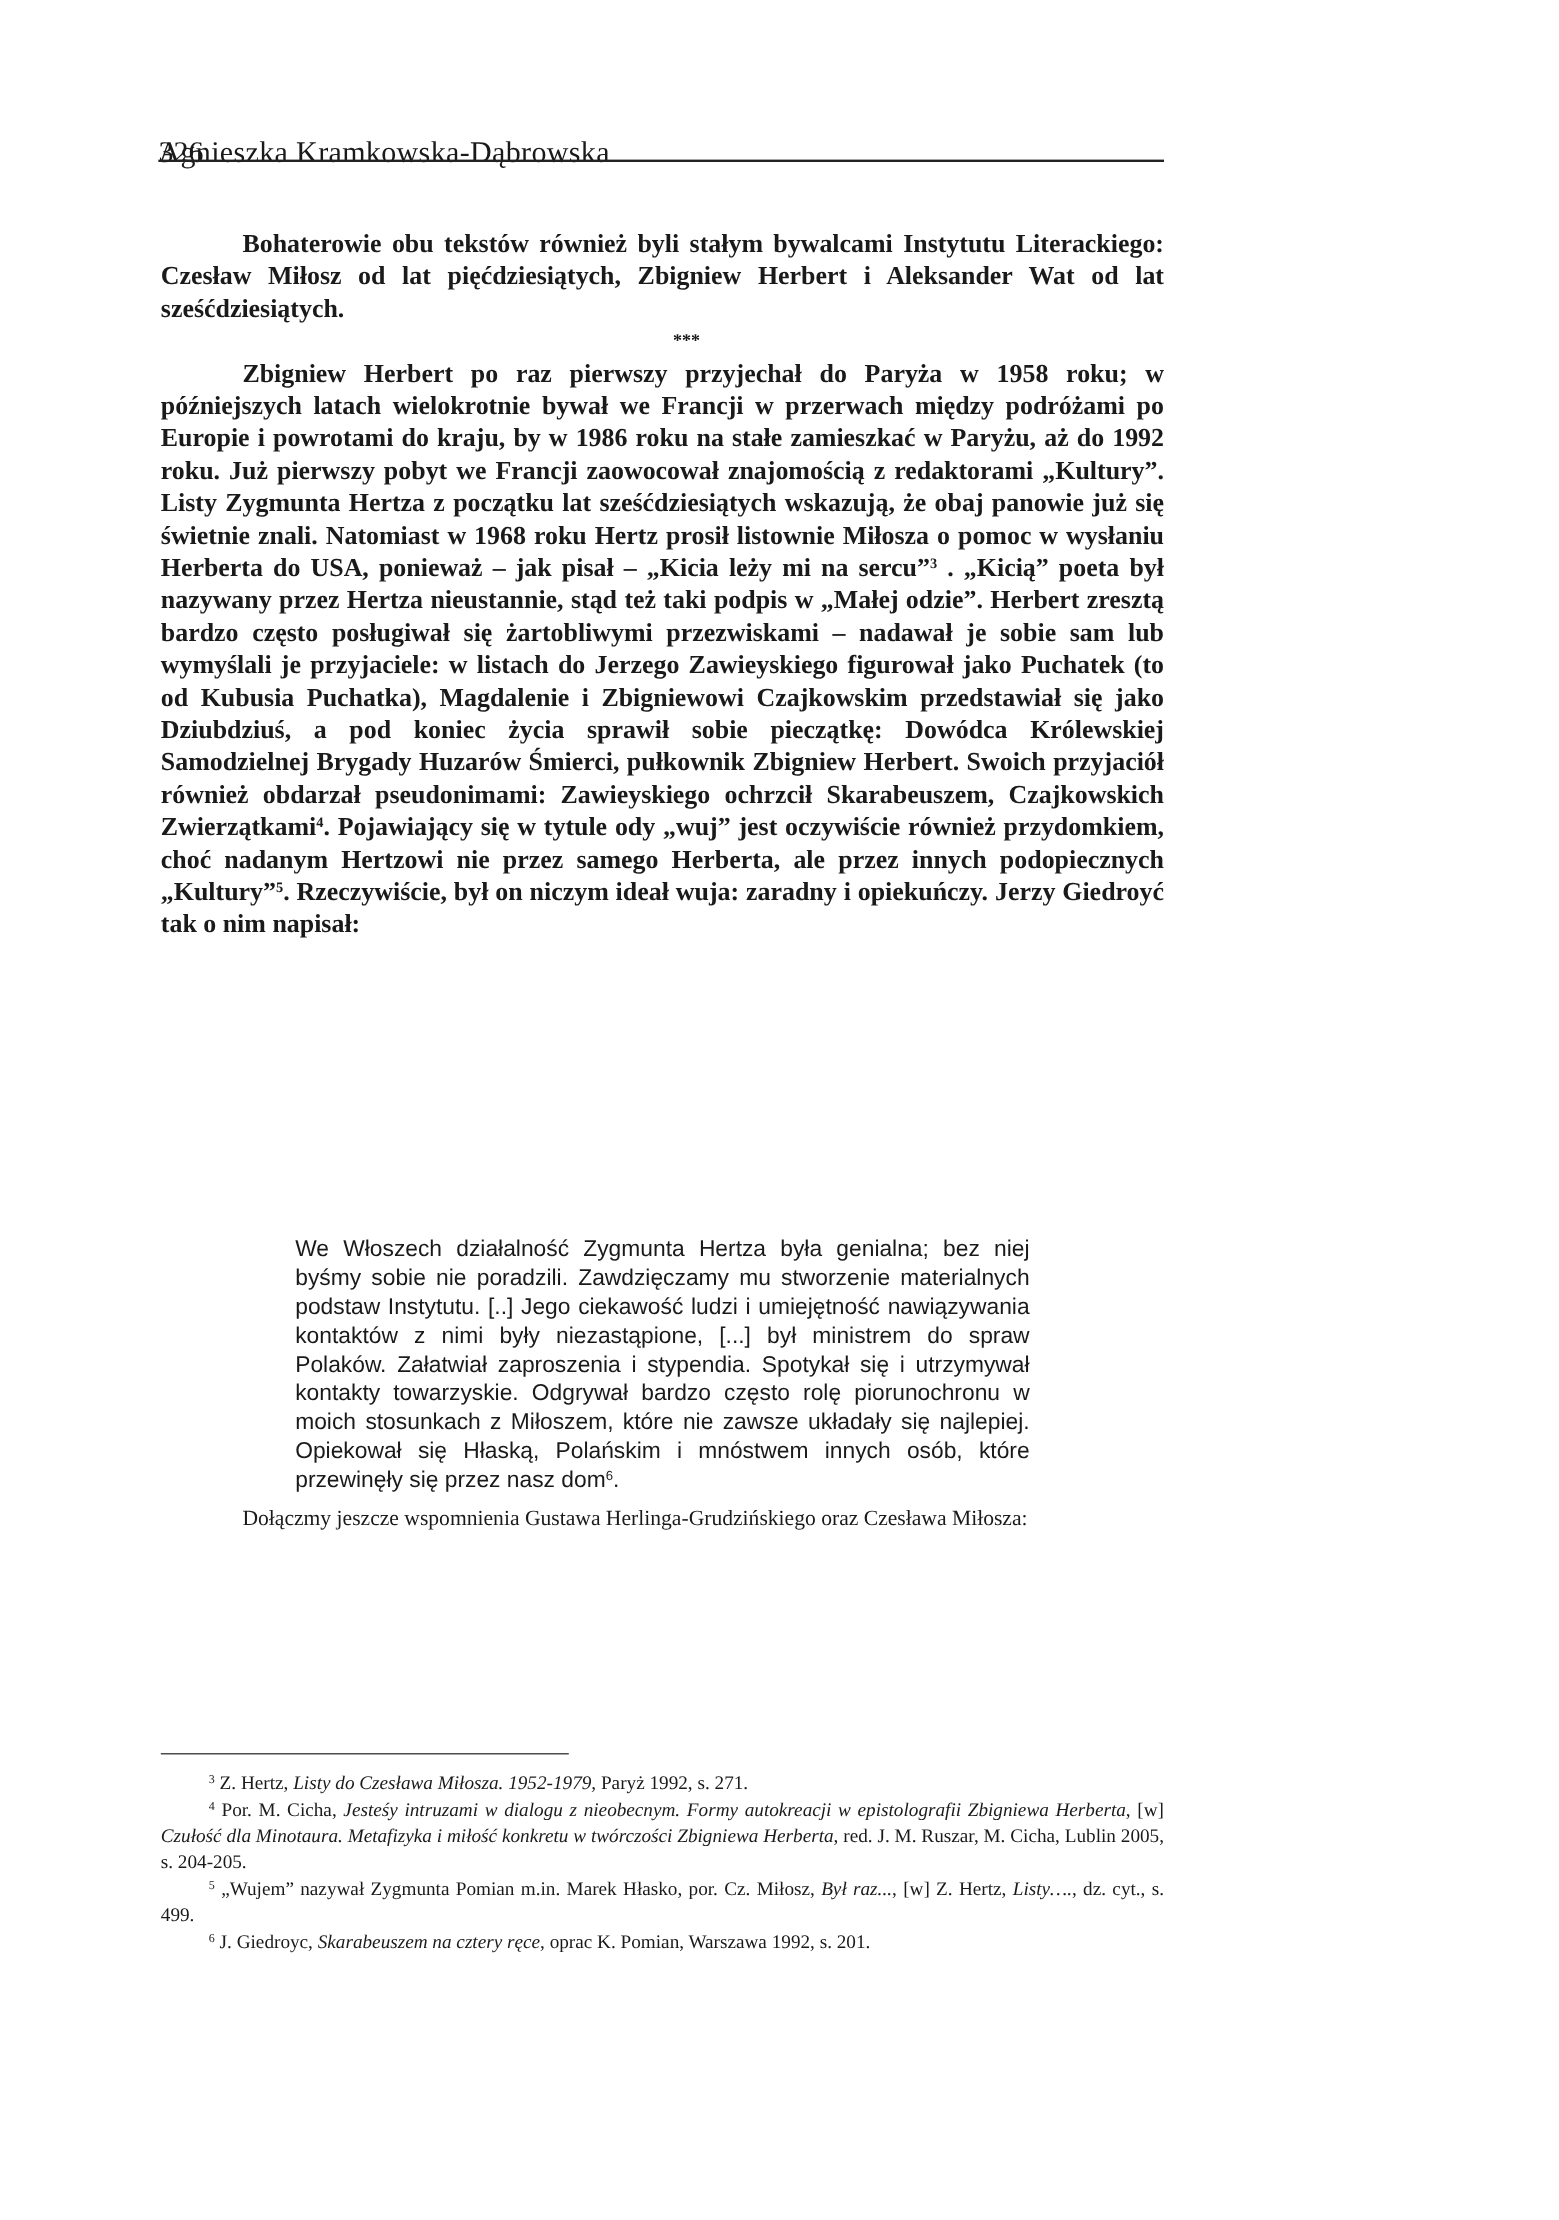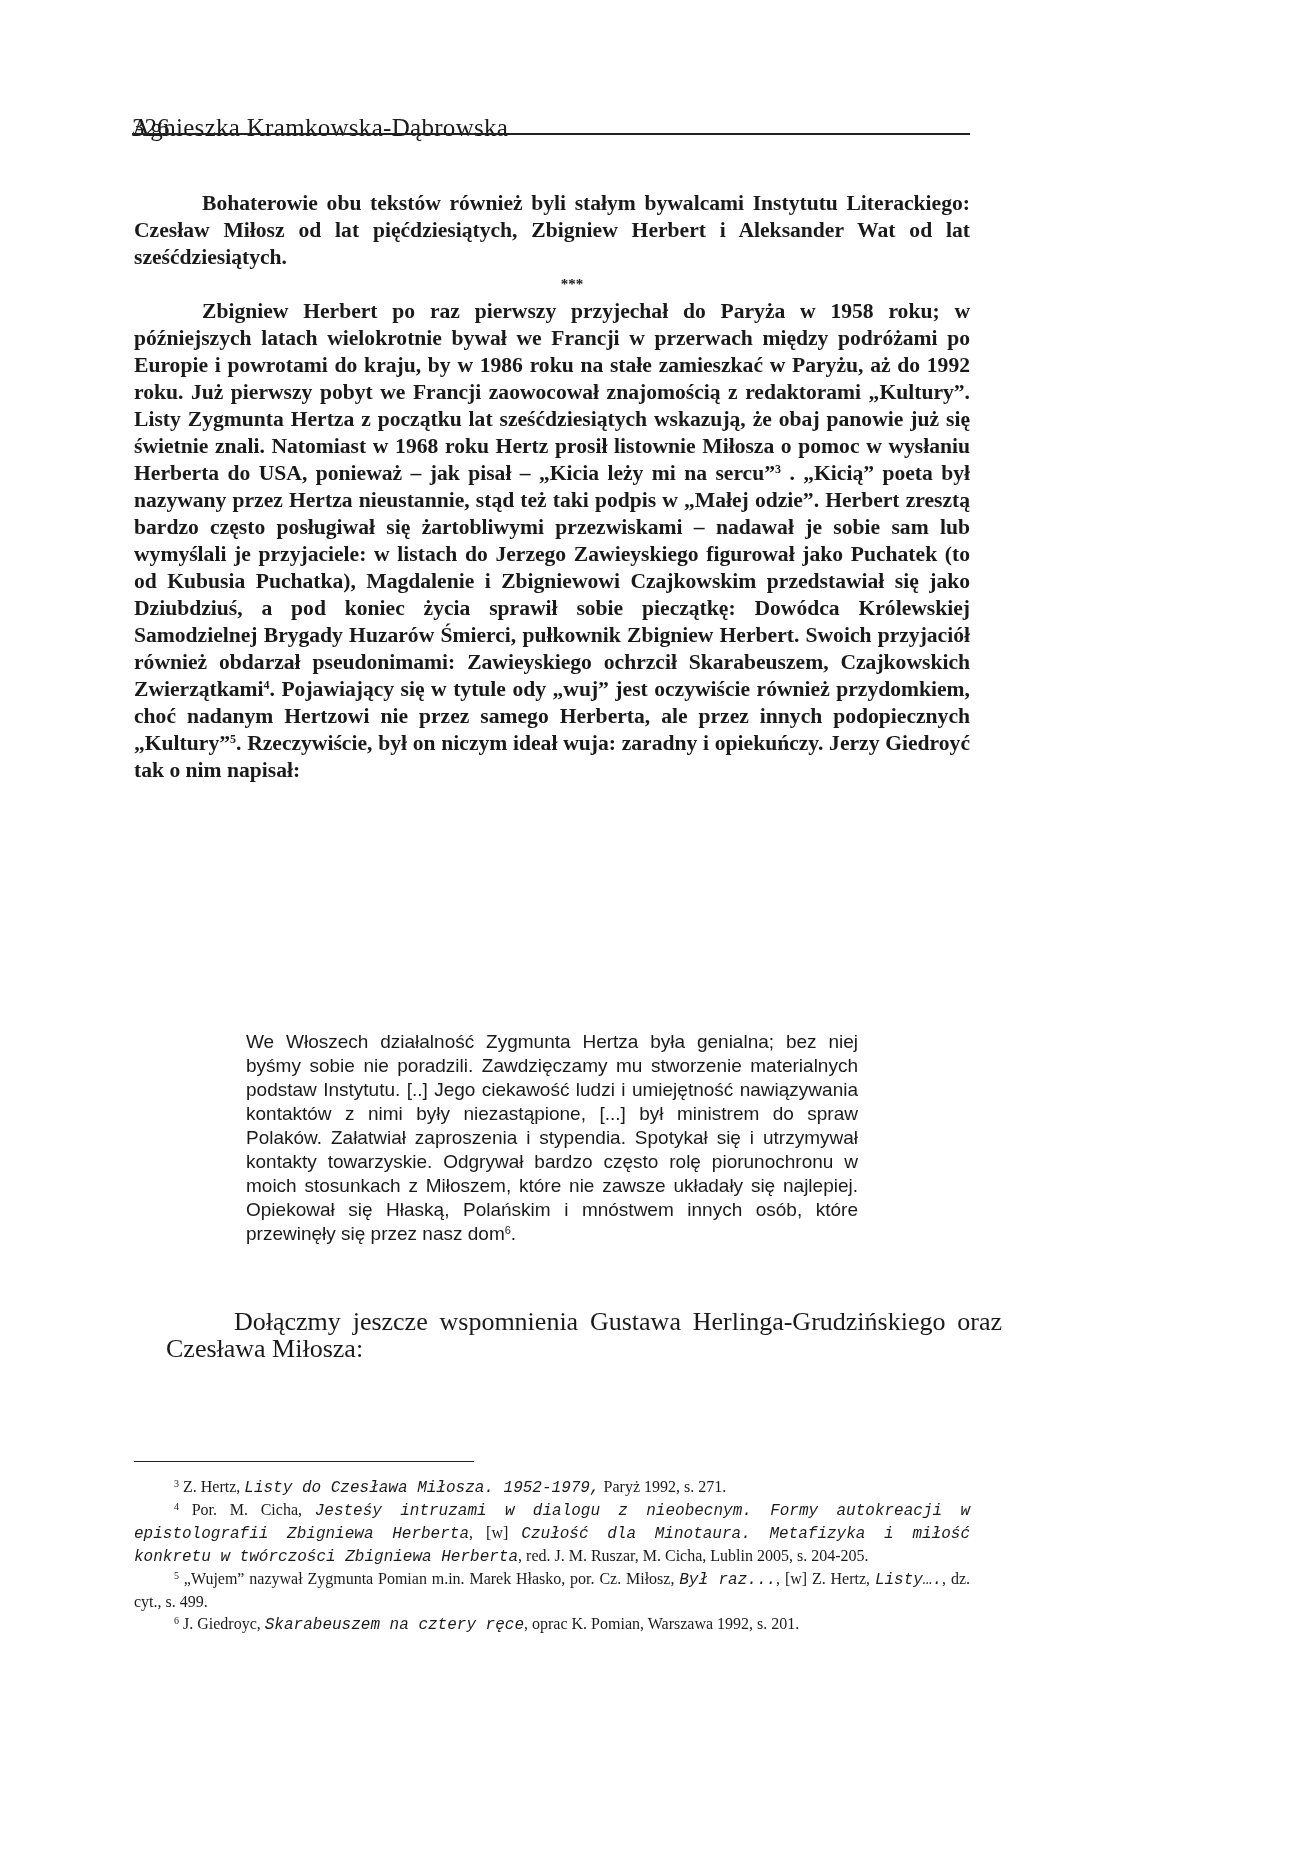--- a/index.html
+++ b/index.html
@@ -27,33 +27,33 @@
     .quote {
       position: absolute; left: 246px; top: 1000px; width: 612px;
       font-family: Liberation Sans, sans-serif; font-size: 19px; line-height: 24px;
       text-align: justify;
       margin-top: 30px;
     }
     .quote p { margin: 0; }
     .quote sup { font-size: 11px; line-height: 0; vertical-align: 6px; }
 
     .body2 {
-      position: absolute; left: 134px; top: 1308px; width: 836px;
-      font-family: "Liberation Serif", serif; font-size: 26px; line-height: 27px; text-align: justify; margin-left: 32px;
+      position: absolute; left: 134px; top: 1252px; width: 836px;
+      font-family: "Liberation Serif", serif; font-size: 18px; line-height: 27px; text-align: justify;
     }
     .body2 p { margin: 0; text-indent: 68px; }
 
     .fn-rule { position: absolute; left: 134px; top: 1461px; width: 340px; height: 1px; background: #222; }
     .footnotes {
       position: absolute; left: 134px; top: 1476px; width: 836px;
       font-family: "Liberation Serif", serif; font-size: 16px; line-height: 22px; text-align: justify;
     }
     .footnotes p { margin: 0; text-indent: 40px; }
     .footnotes sup { font-size: 10px; line-height: 0; vertical-align: 5px; }
-    .footnotes i { font-style: italic; font-family: Liberation Mono, monospace; }
+    .footnotes i { font-style: italic; }
   </style>
 </head>
 <body>
 
 <div class="page">
 
   <div class="running-head">
     <span class="pagenum">326</span>
     <span class="author">Agnieszka Kramkowska-Dąbrowska</span>
   </div>

